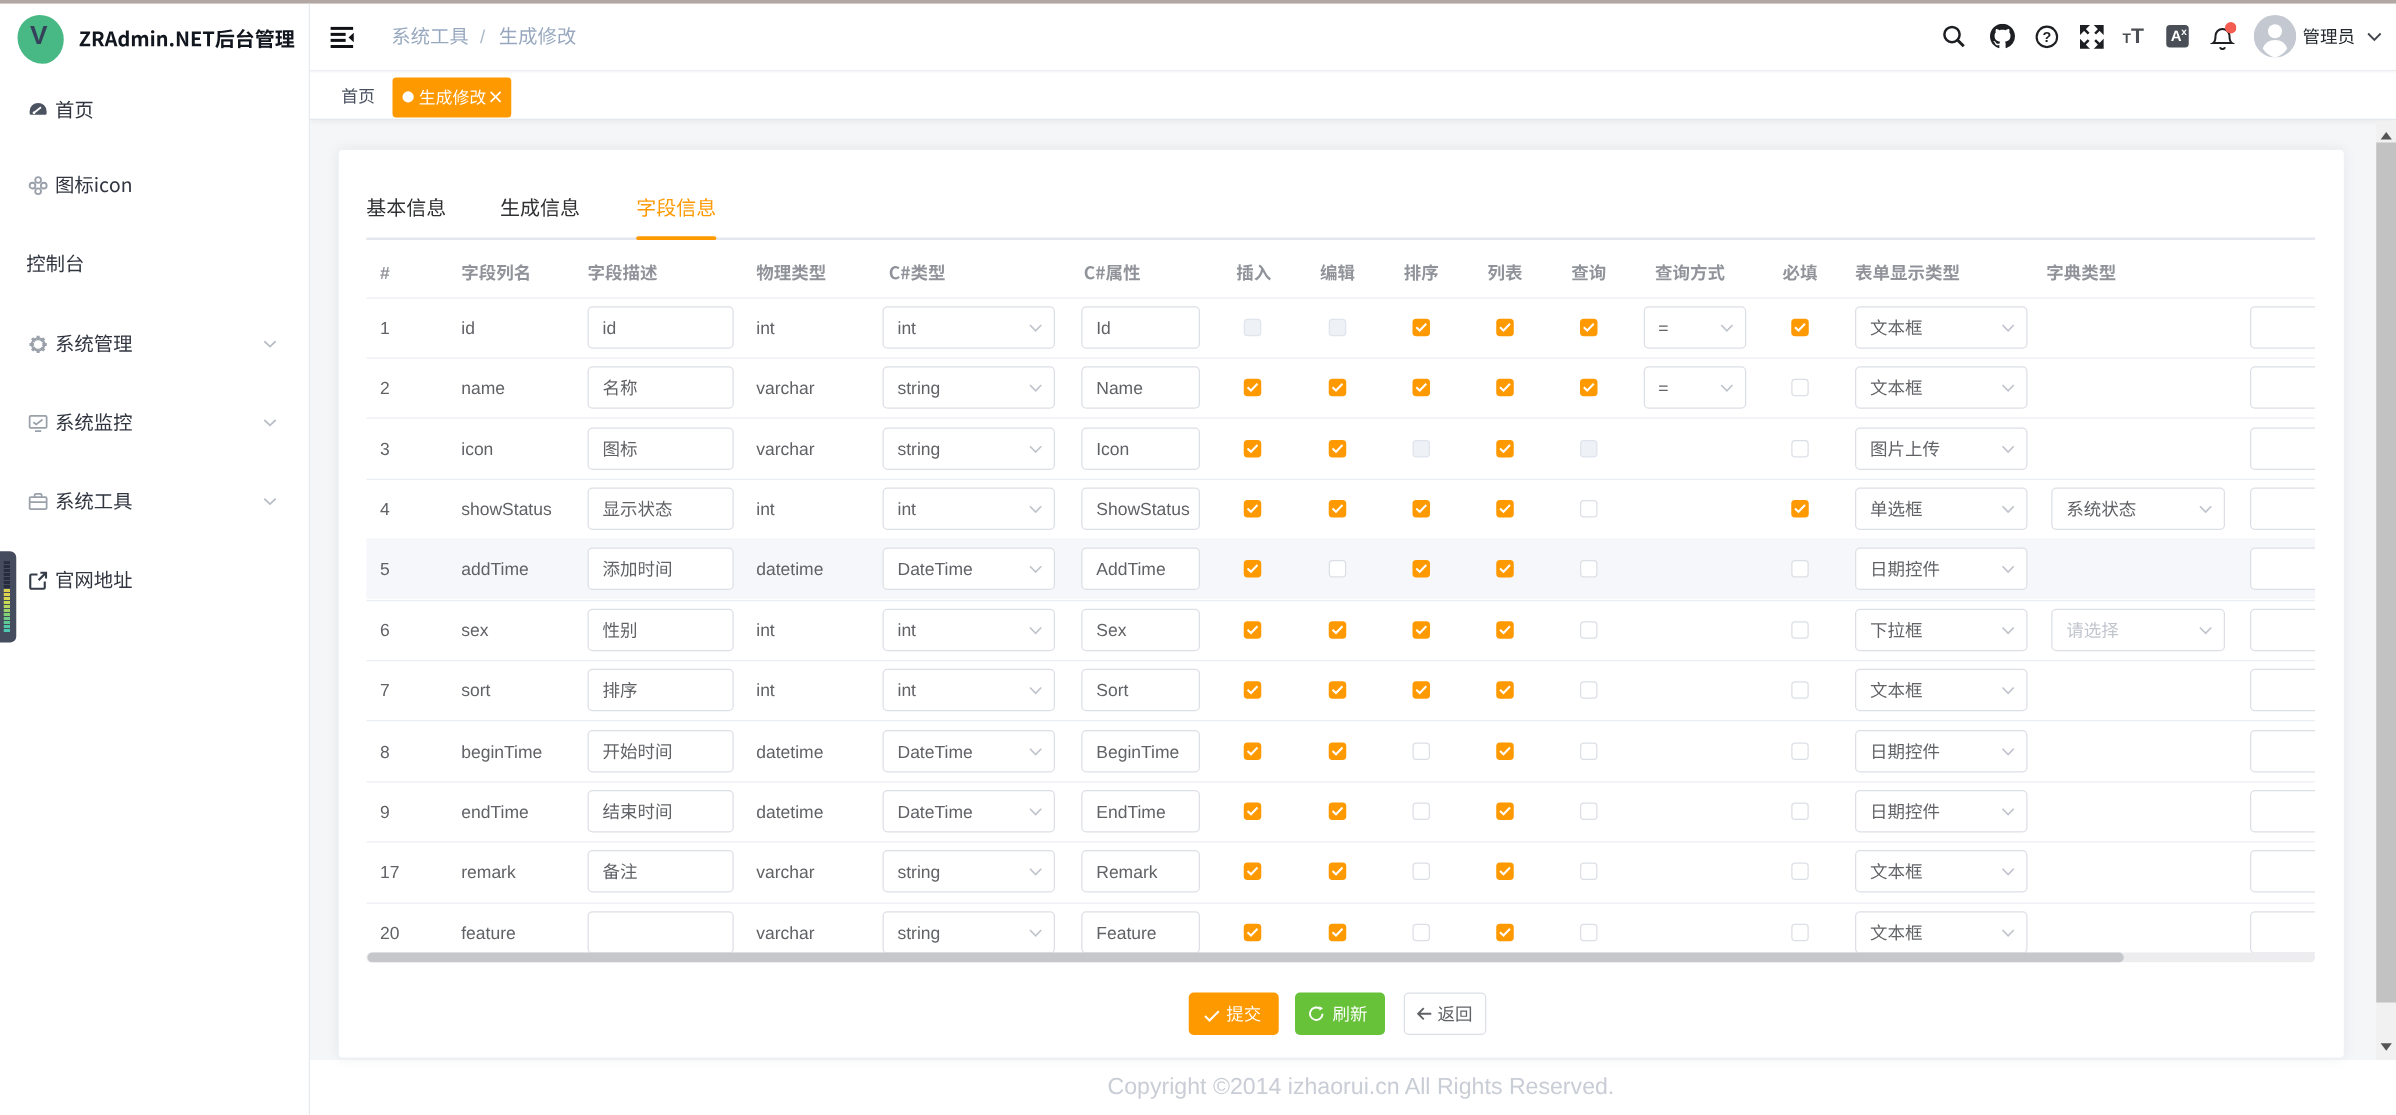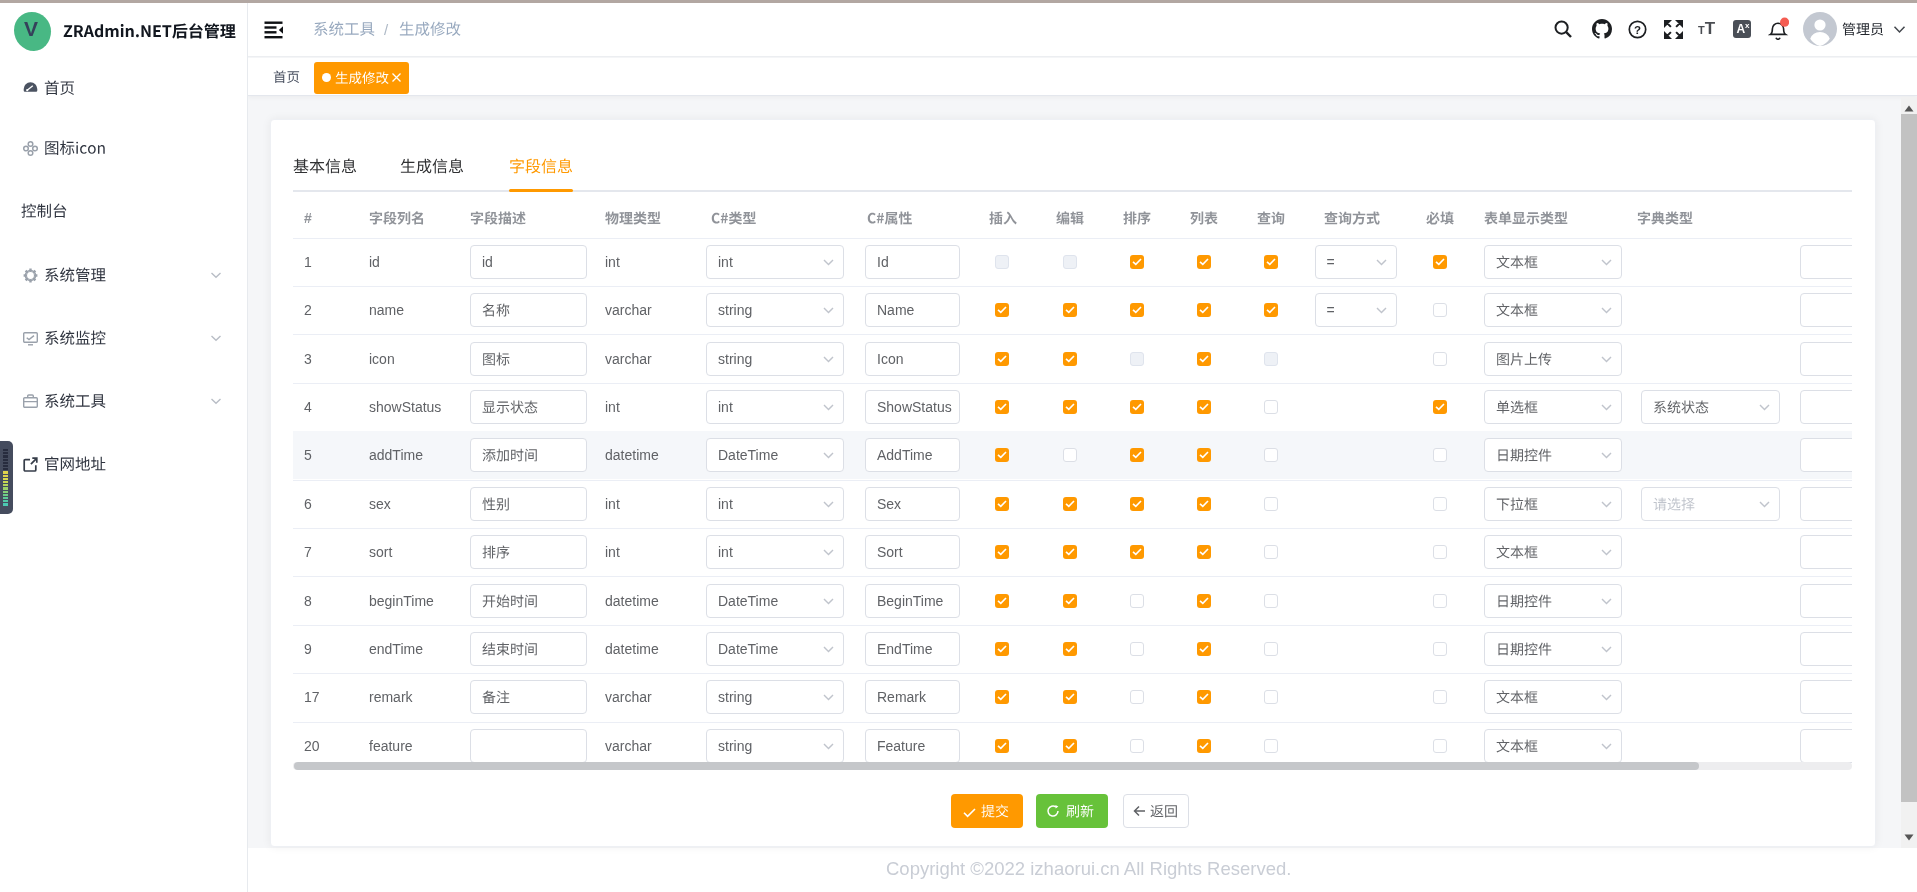--- a/index.html
+++ b/index.html
@@ -1060,21 +1060,21 @@
 <div class="abs" style="left:1122.5px;top:794px;width:66px;height:34px;background:#fff;border:1px solid #dcdfe6;border-radius:4px"></div>
 <svg class="abs" style="left:1133px;top:805px" width="13" height="12" viewBox="0 0 13 12">
       <g fill="none" stroke="#606266" stroke-width="1.5">
         <path d="M12 6 H2 M6 1.5 L1.5 6 L6 10.5"></path>
       </g>
     </svg>
 <svg class="t" style="left:1150.0px;top:804.00px" width="28.00" height="14.00" viewBox="0 0 2000 1000" fill="#606266">
       <use href="#r8fd4" x="0"></use>
       <use href="#r56de" x="1000"></use>
     </svg>
-<div class="txt" style="left:886px;top:857.5px;font-size:18.5px;color:#c9cdd5">Copyright ©2022 izhaorui.cn All Rights Reserved.</div>
+<div class="txt" style="left:886px;top:857.5px;font-size:18.5px;color:#c9cdd5">Copyright ©2014 izhaorui.cn All Rights Reserved.</div>
 <div class="abs" style="left:1901px;top:97px;width:16px;height:751px;background:#f1f1f1"></div>
 <div class="abs" style="left:1901px;top:114px;width:16px;height:688px;background:#c2c2c2"></div>
 <svg class="abs" style="left:1904px;top:104.5px" width="10" height="7" viewBox="0 0 10 7">
       <path fill="#555" d="M5 0.5 L9.5 6.5 H0.5 Z"></path>
     </svg>
 <svg class="abs" style="left:1904px;top:833.5px" width="10" height="7" viewBox="0 0 10 7">
       <path fill="#555" d="M5 6.5 L9.5 0.5 H0.5 Z"></path>
     </svg>
 </div>
 </body></html>

